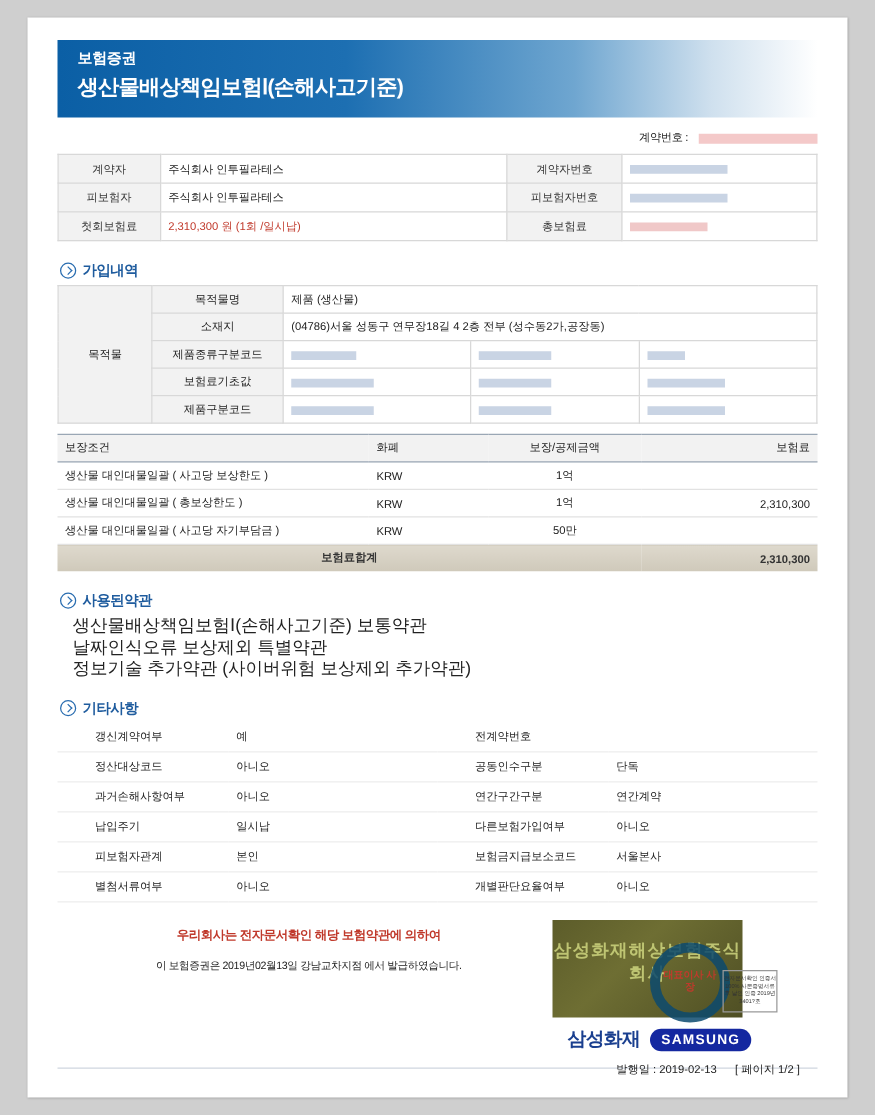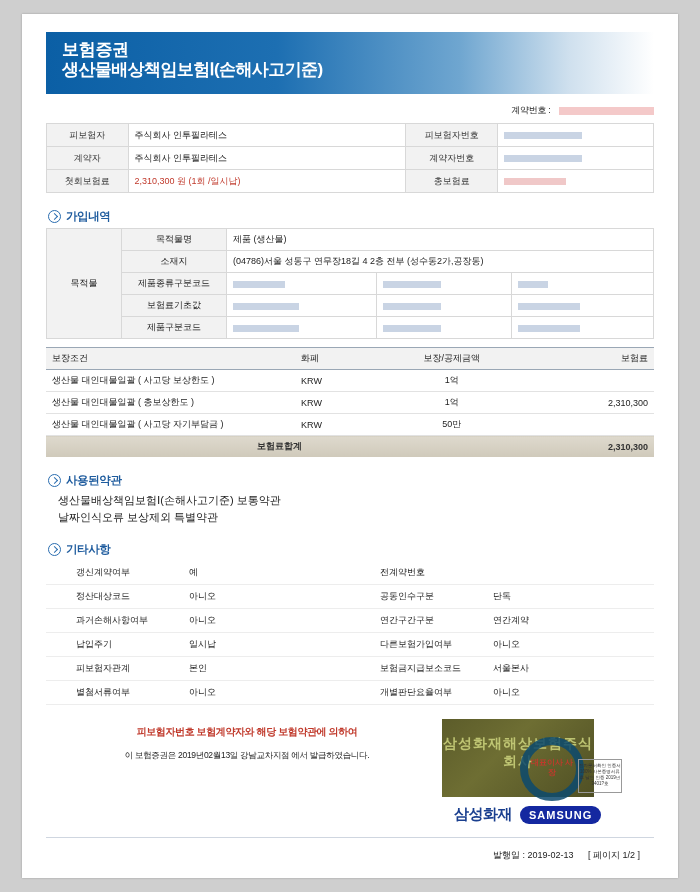--- a/index.html
+++ b/index.html
@@ -16,21 +16,21 @@
     box-shadow:0 0 2px rgba(0,0,0,.25);
     overflow:hidden;
   }
   
   .hdr{
     position:relative;margin:18px 24px 0 24px;height:62px;
     background:linear-gradient(90deg,#0b5fa5 0%, #1d6fb2 38%, #6fa6d0 68%, #cfe0ee 86%, #ffffff 100%);
   }
   .hdr .t1{
     position:absolute;left:16px;top:6px;color:#ffffff;
-    font-size:17px;font-weight:bold;letter-spacing:-0.3px;
+    font-size:12px;font-weight:bold;letter-spacing:-0.3px;
   }
   .hdr .t2{
     position:absolute;left:16px;top:26px;color:#ffffff;
     font-size:17px;font-weight:bold;letter-spacing:-0.6px;
   }
   
   .ctrno{
     margin:10px 24px 0 0;text-align:right;font-size:9px;color:#222;
   }
   .ctrno .lbl{letter-spacing:-0.3px;}
@@ -76,21 +76,21 @@
   .cov .c2{width:90px;text-align:left;}
   .cov .c3{width:120px;text-align:center;}
   .cov .c4{width:138px;text-align:right;}
   .totrow td{
     background:linear-gradient(180deg,#ded9cd,#cfc9ba);
     border:none;font-weight:bold;color:#333;
   }
   .totrow .lbl{text-align:center;}
   .totrow .amt{text-align:right;}
   
-  .terms{margin:4px 0 0 36px;font-size:11px;color:#222;line-height:17px;}
+  .terms{margin:4px 0 0 36px;font-size:14px;color:#222;line-height:17px;}
   
   .etc{margin:4px 24px 0 24px;width:608px;}
   .etc td{padding:5px 6px;font-size:9px;color:#222;border-bottom:1px solid #ededed;}
   .etc td.k{width:120px;padding-left:30px;}
   .etc td.v{width:185px;}
   
   .stmt{margin-top:14px;position:relative;height:112px;}
   .stmt .txt{position:absolute;left:60px;top:4px;width:330px;text-align:center;}
   .stmt .l1{color:#c0392b;font-size:10px;font-weight:bold;line-height:18px;letter-spacing:-0.4px;}
   .stmt .l2{margin-top:9px;font-size:8.5px;color:#222;letter-spacing:-0.3px;}
@@ -142,29 +142,29 @@
   </div>
 
   <div class="ctrno">
     <span class="lbl">계약번호 :</span>
     <span class="redact"></span>
   </div>
 
   <table class="tbl topinfo">
     <tbody>
         <tr>
+      <td class="k">계약자</td>
+      <td class="v">주식회사 인투필라테스</td>
+      <td class="k2">계약자번호</td>
+      <td class="v2"><span class="blk" style="width:78px"></span></td>
+    </tr>
+    <tr>
       <td class="k">피보험자</td>
       <td class="v">주식회사 인투필라테스</td>
       <td class="k2">피보험자번호</td>
-      <td class="v2"><span class="blk" style="width:78px"></span></td>
-    </tr>
-    <tr>
-      <td class="k">계약자</td>
-      <td class="v">주식회사 인투필라테스</td>
-      <td class="k2">계약자번호</td>
       <td class="v2"><span class="blk" style="width:78px"></span></td>
     </tr>
     <tr>
       <td class="k">첫회보험료</td>
       <td class="v red">2,310,300 원 (1회 /일시납)</td>
       <td class="k2">총보험료</td>
       <td class="v2"><span class="blkr" style="width:62px"></span></td>
     </tr>
   </tbody>
     </table>
@@ -239,20 +239,21 @@
   </tbody>
     </table>
 
   <div class="sec">
     <span class="bullet"></span>
     <span class="st">사용된약관</span>
   </div>
   <div class="terms">
     <div>생산물배상책임보험Ⅰ(손해사고기준) 보통약관</div>
     <div>날짜인식오류 보상제외 특별약관</div>
+    <div>정보기술 추가약관 (사이버위험 보상제외 추가약관)</div>
   </div>
 
   <div class="sec">
     <span class="bullet"></span>
     <span class="st">기타사항</span>
   </div>
   <table class="tbl etc">
     <tbody>
         <tr>
       <td class="k">갱신계약여부</td>
@@ -288,21 +289,21 @@
       <td class="k">별첨서류여부</td>
       <td class="v">아니오</td>
       <td class="k">개별판단요율여부</td>
       <td class="v">아니오</td>
     </tr>
   </tbody>
     </table>
 
   <div class="stmt">
     <div class="txt">
-      <div class="l1">피보험자번호 보험계약자와 해당 보험약관에 의하여</div>
+      <div class="l1">우리회사는 전자문서확인 해당 보험약관에 의하여</div>
       <div class="l2">이 보험증권은 2019년02월13일 강남교차지점 에서 발급하였습니다.</div>
     </div>
     <div class="sealbox">
       <div class="name">삼성화재해상보험주식회사</div>
     </div>
     <div class="stamp">
       <span>대표이사 사장</span>
     </div>
     <div class="qmark">전자문서확인 인증서 100% 사본증명서류 후 날인 인증 2019년 3401?호</div>
 

